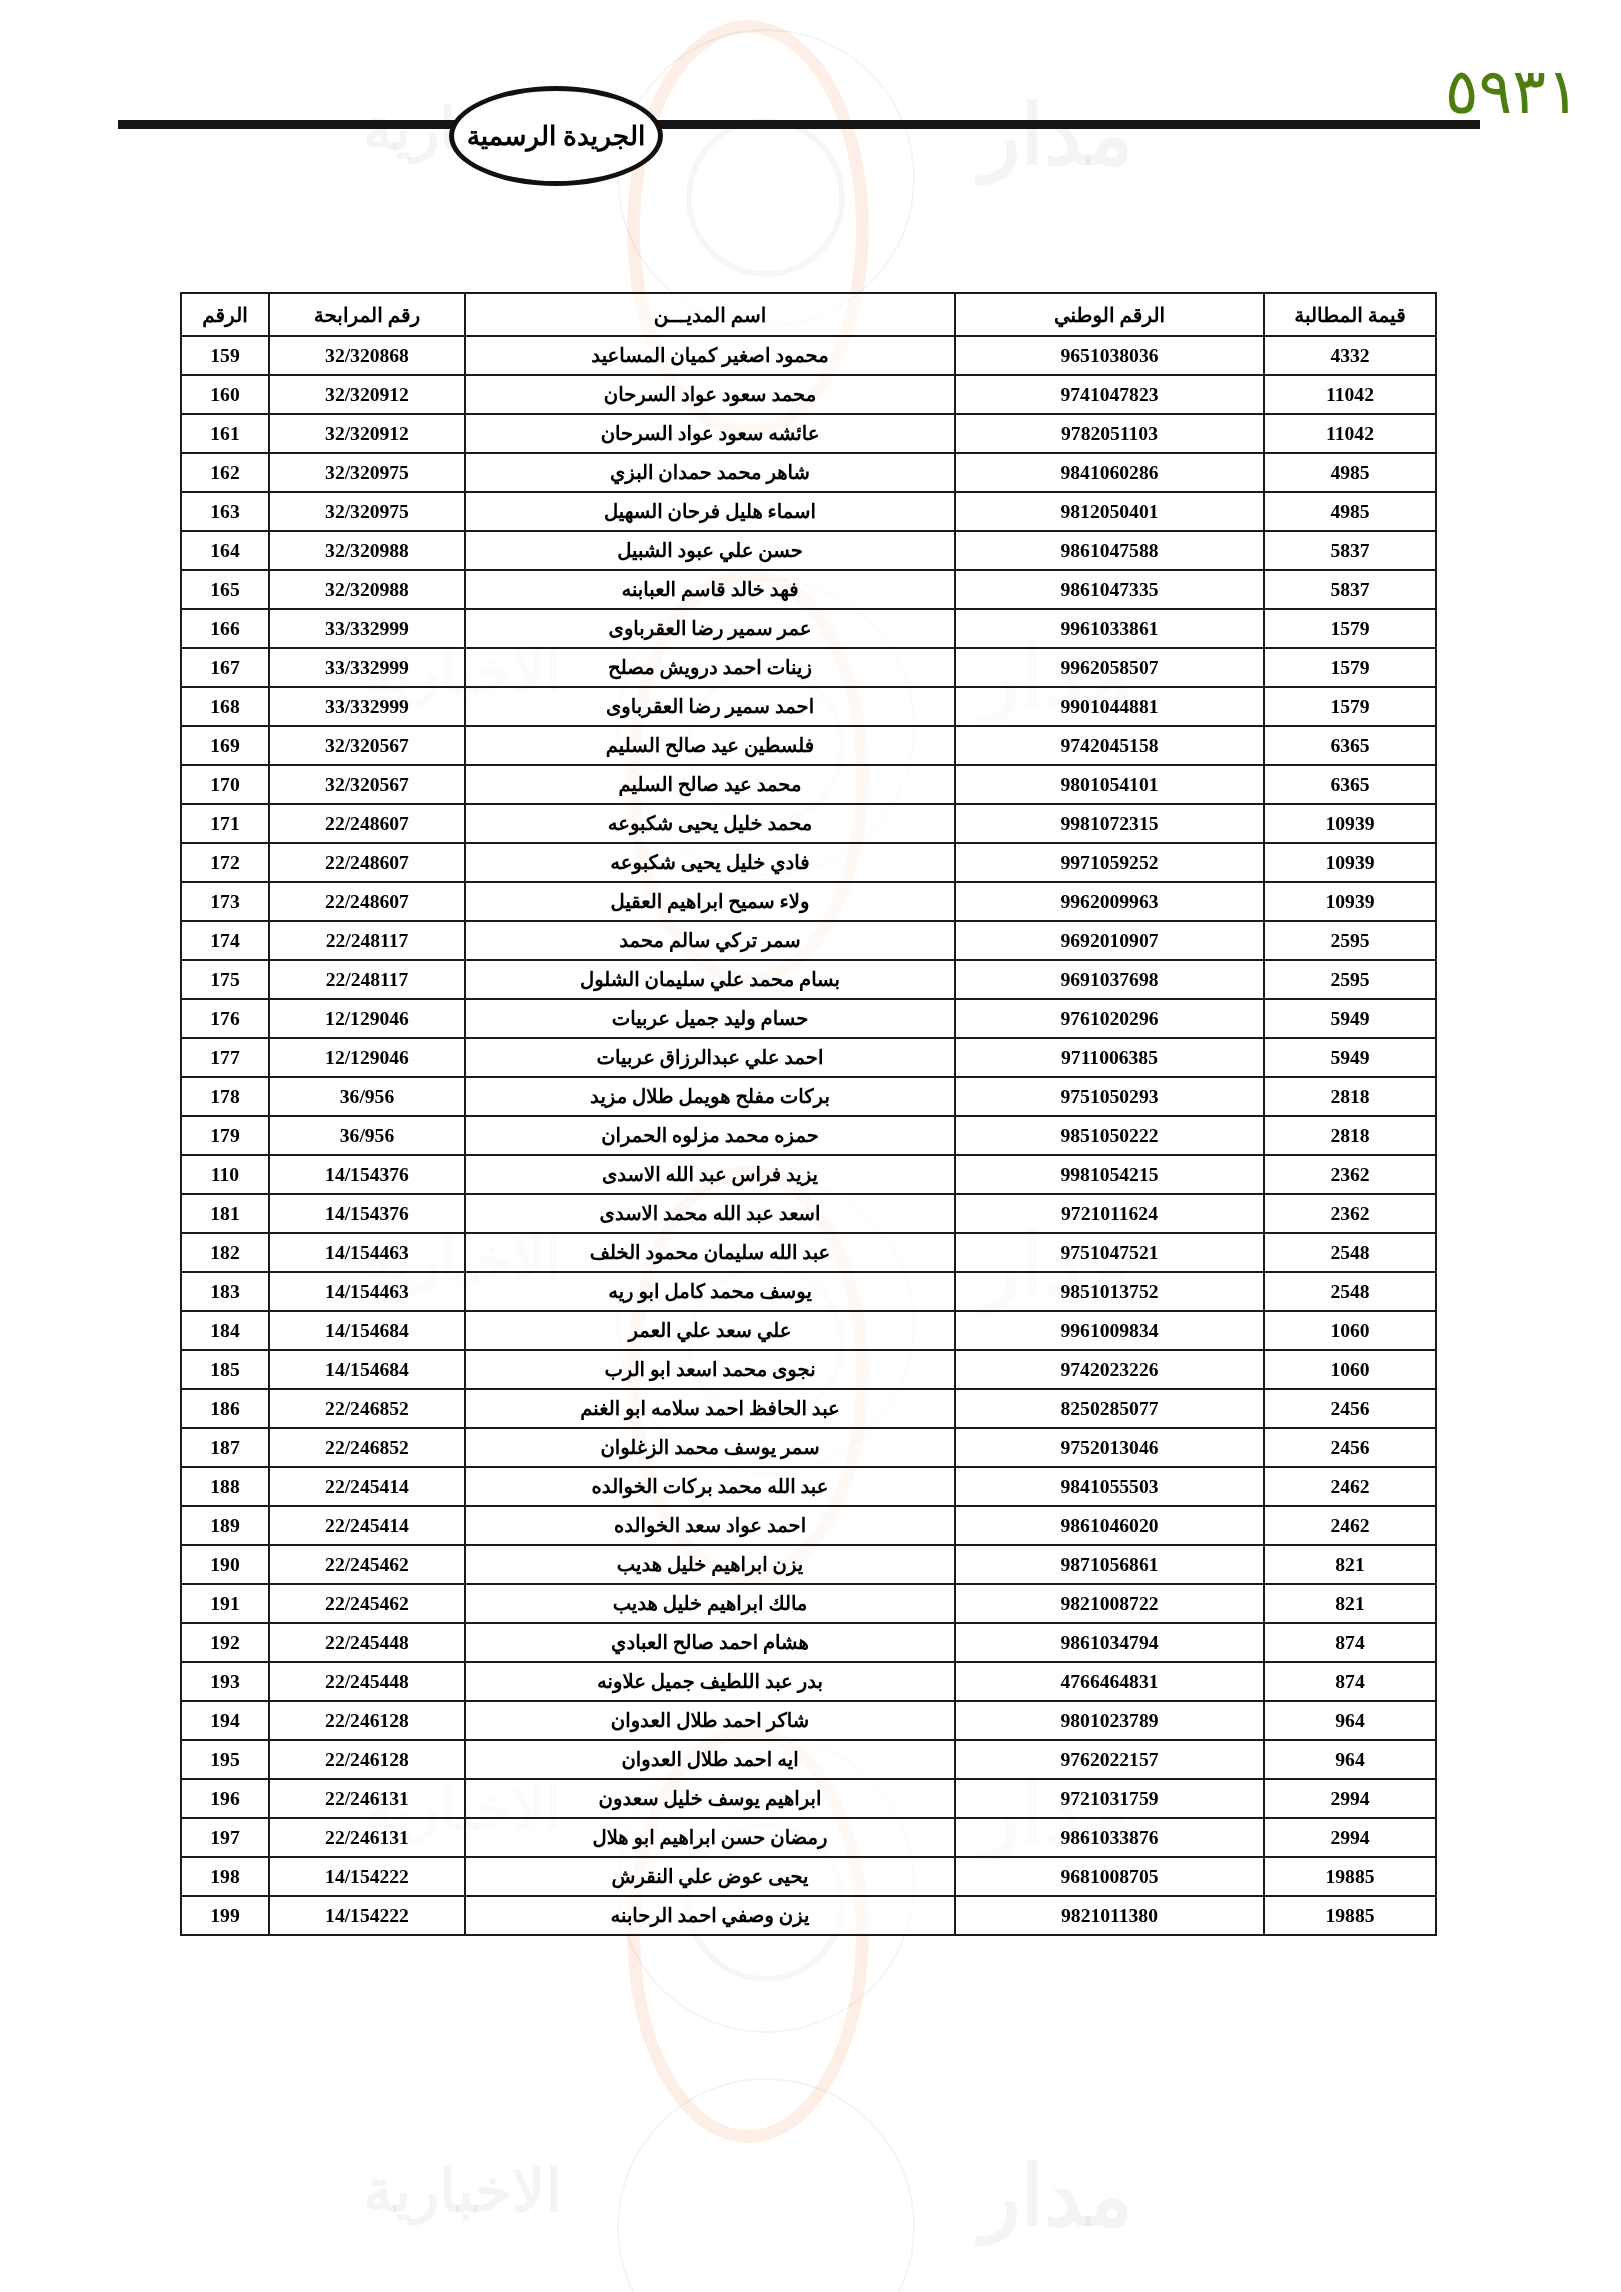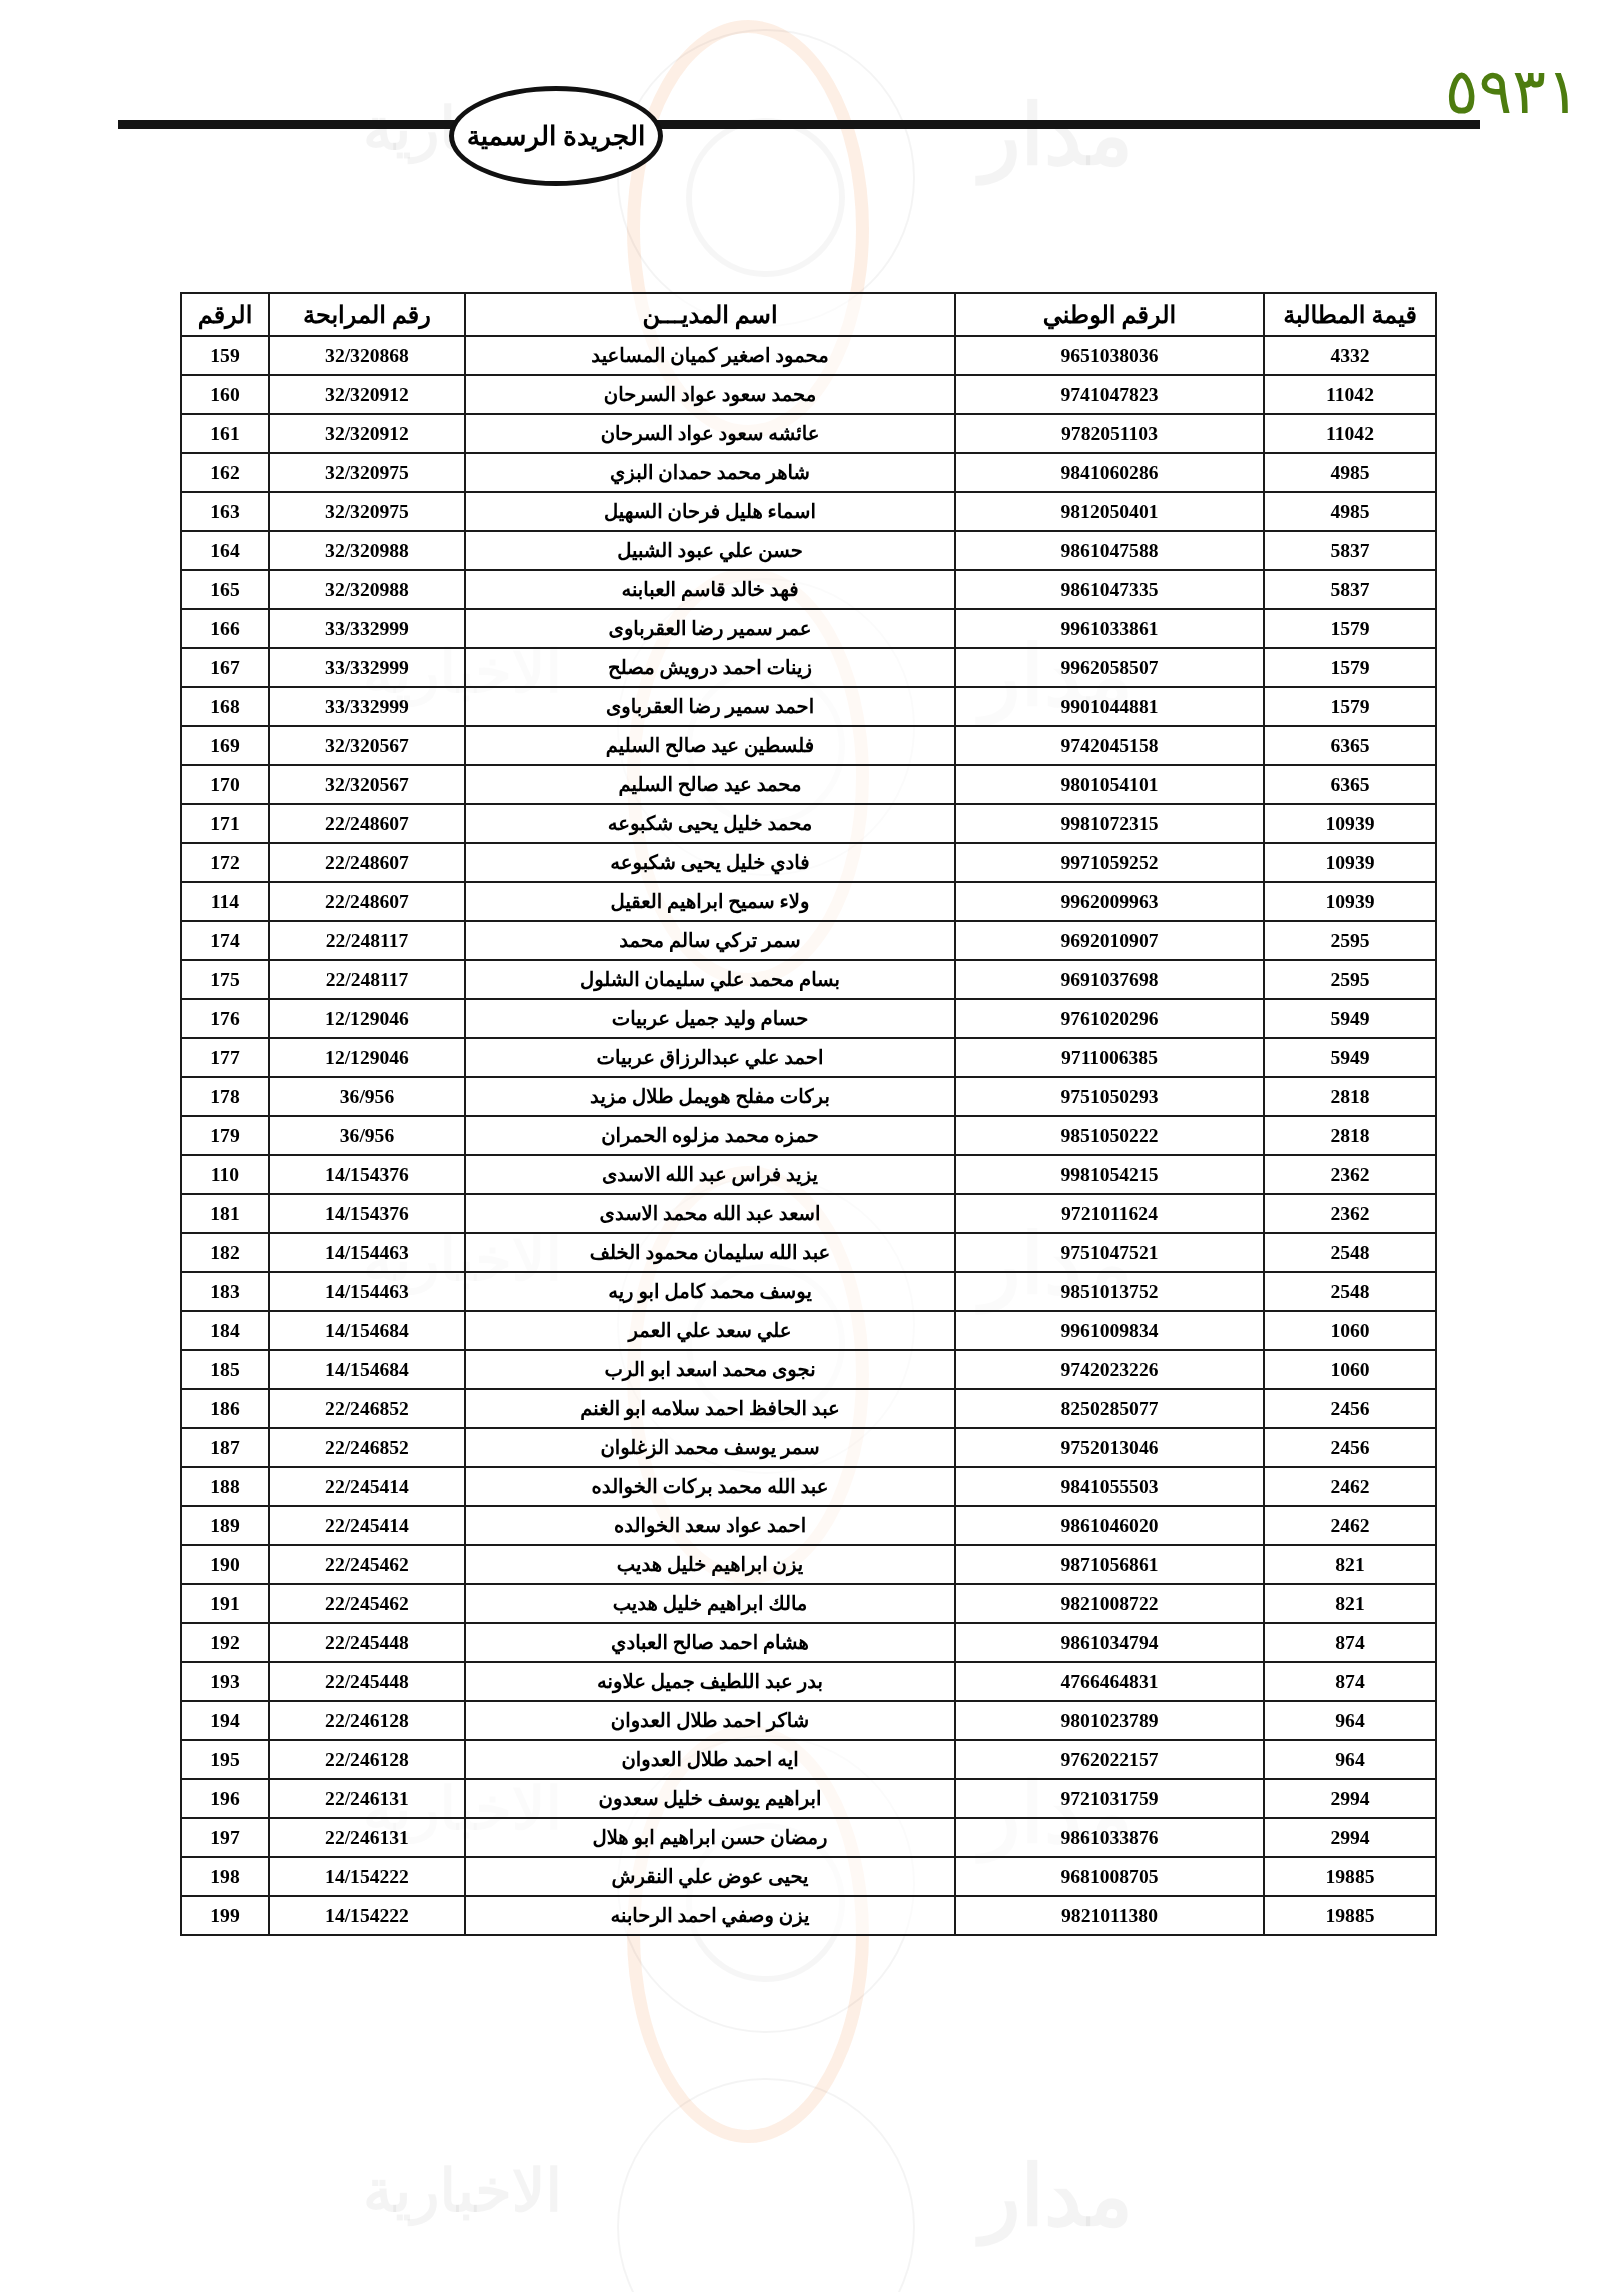--- a/index.html
+++ b/index.html
@@ -119,21 +119,21 @@
     text-align: center;
     vertical-align: middle;
     font-family: "Liberation Serif", "DejaVu Serif", serif;
     font-weight: bold;
     font-size: 19.6px;
     color: #000;
     background: transparent;
   }
   table#records-table thead th {
     height: 41px;
-    font-size: 24px;
+    font-size: 20px;
     margin-left: 25px;
   }
   .col-claim   { width: 172px; }
   .col-natid   { width: 309px; }
   .col-name    { width: 490px; }
   .col-murabaha{ width: 196px; }
   .col-seq     { width: 88px; }
 
   .cell-num {
     font-family: "Liberation Serif", serif;
@@ -304,21 +304,21 @@
           <td class="cell-num">9971059252</td>
           <td class="cell-name">فادي خليل يحيى شكبوعه</td>
           <td class="cell-num">22/248607</td>
           <td class="cell-num">172</td>
         </tr>
         <tr>
           <td class="cell-num">10939</td>
           <td class="cell-num">9962009963</td>
           <td class="cell-name">ولاء سميح ابراهيم العقيل</td>
           <td class="cell-num">22/248607</td>
-          <td class="cell-num">114</td>
+          <td class="cell-num">173</td>
         </tr>
         <tr>
           <td class="cell-num">2595</td>
           <td class="cell-num">9692010907</td>
           <td class="cell-name">سمر تركي سالم محمد</td>
           <td class="cell-num">22/248117</td>
           <td class="cell-num">174</td>
         </tr>
         <tr>
           <td class="cell-num">2595</td>

